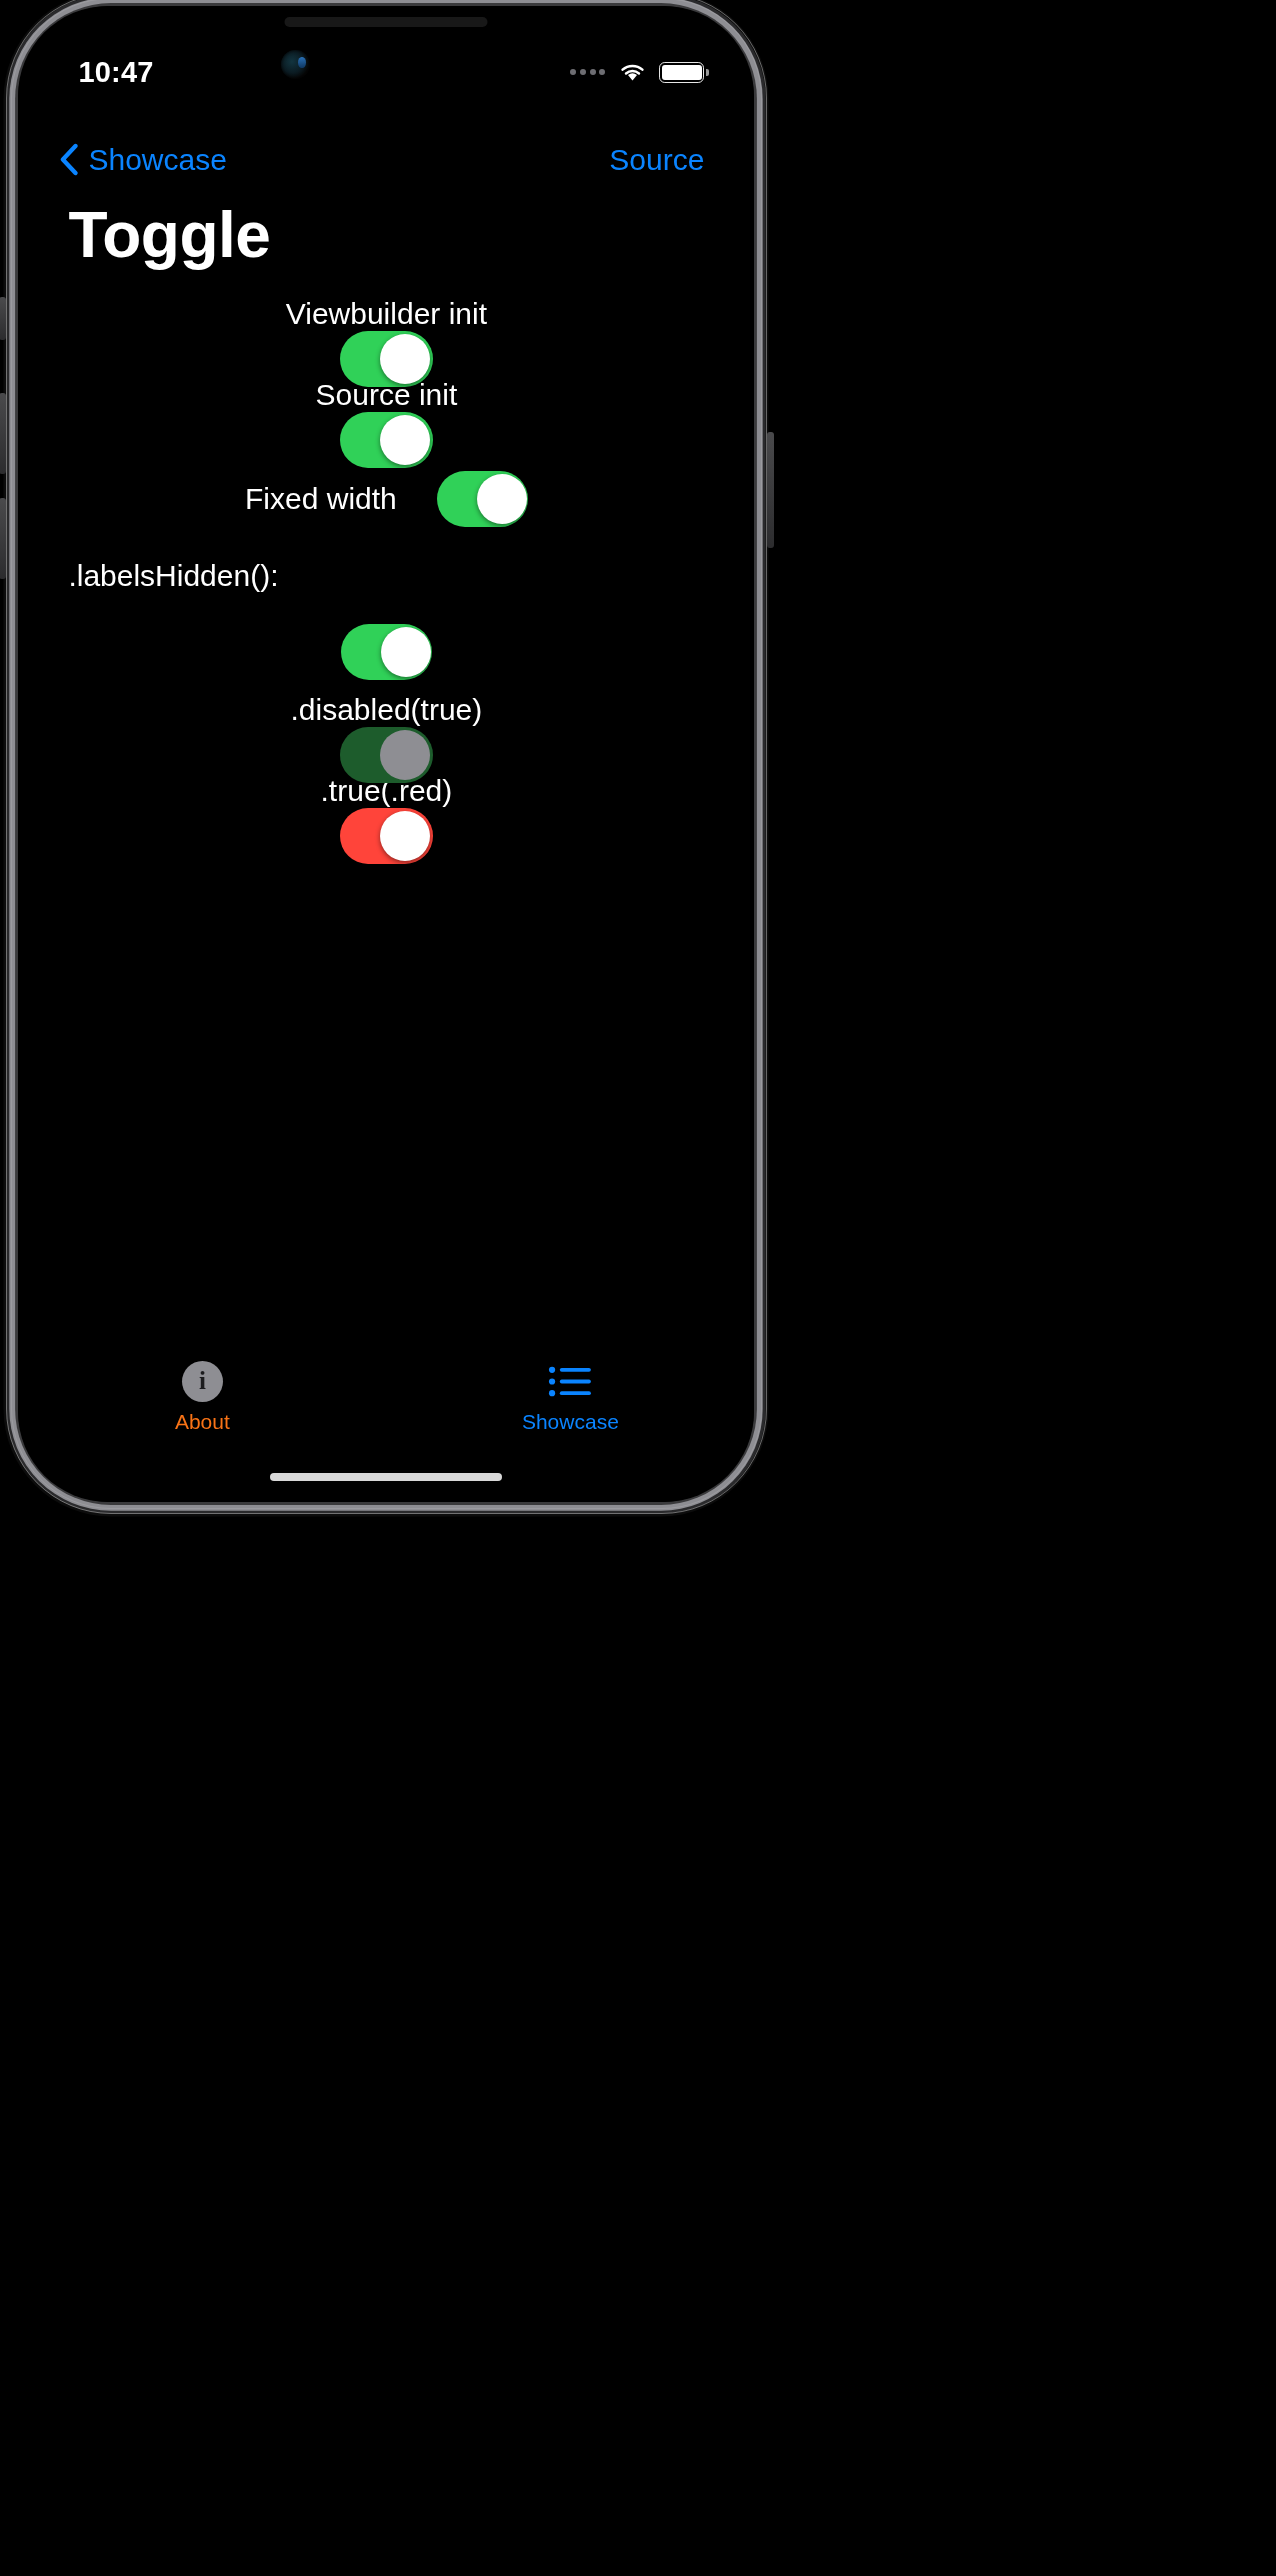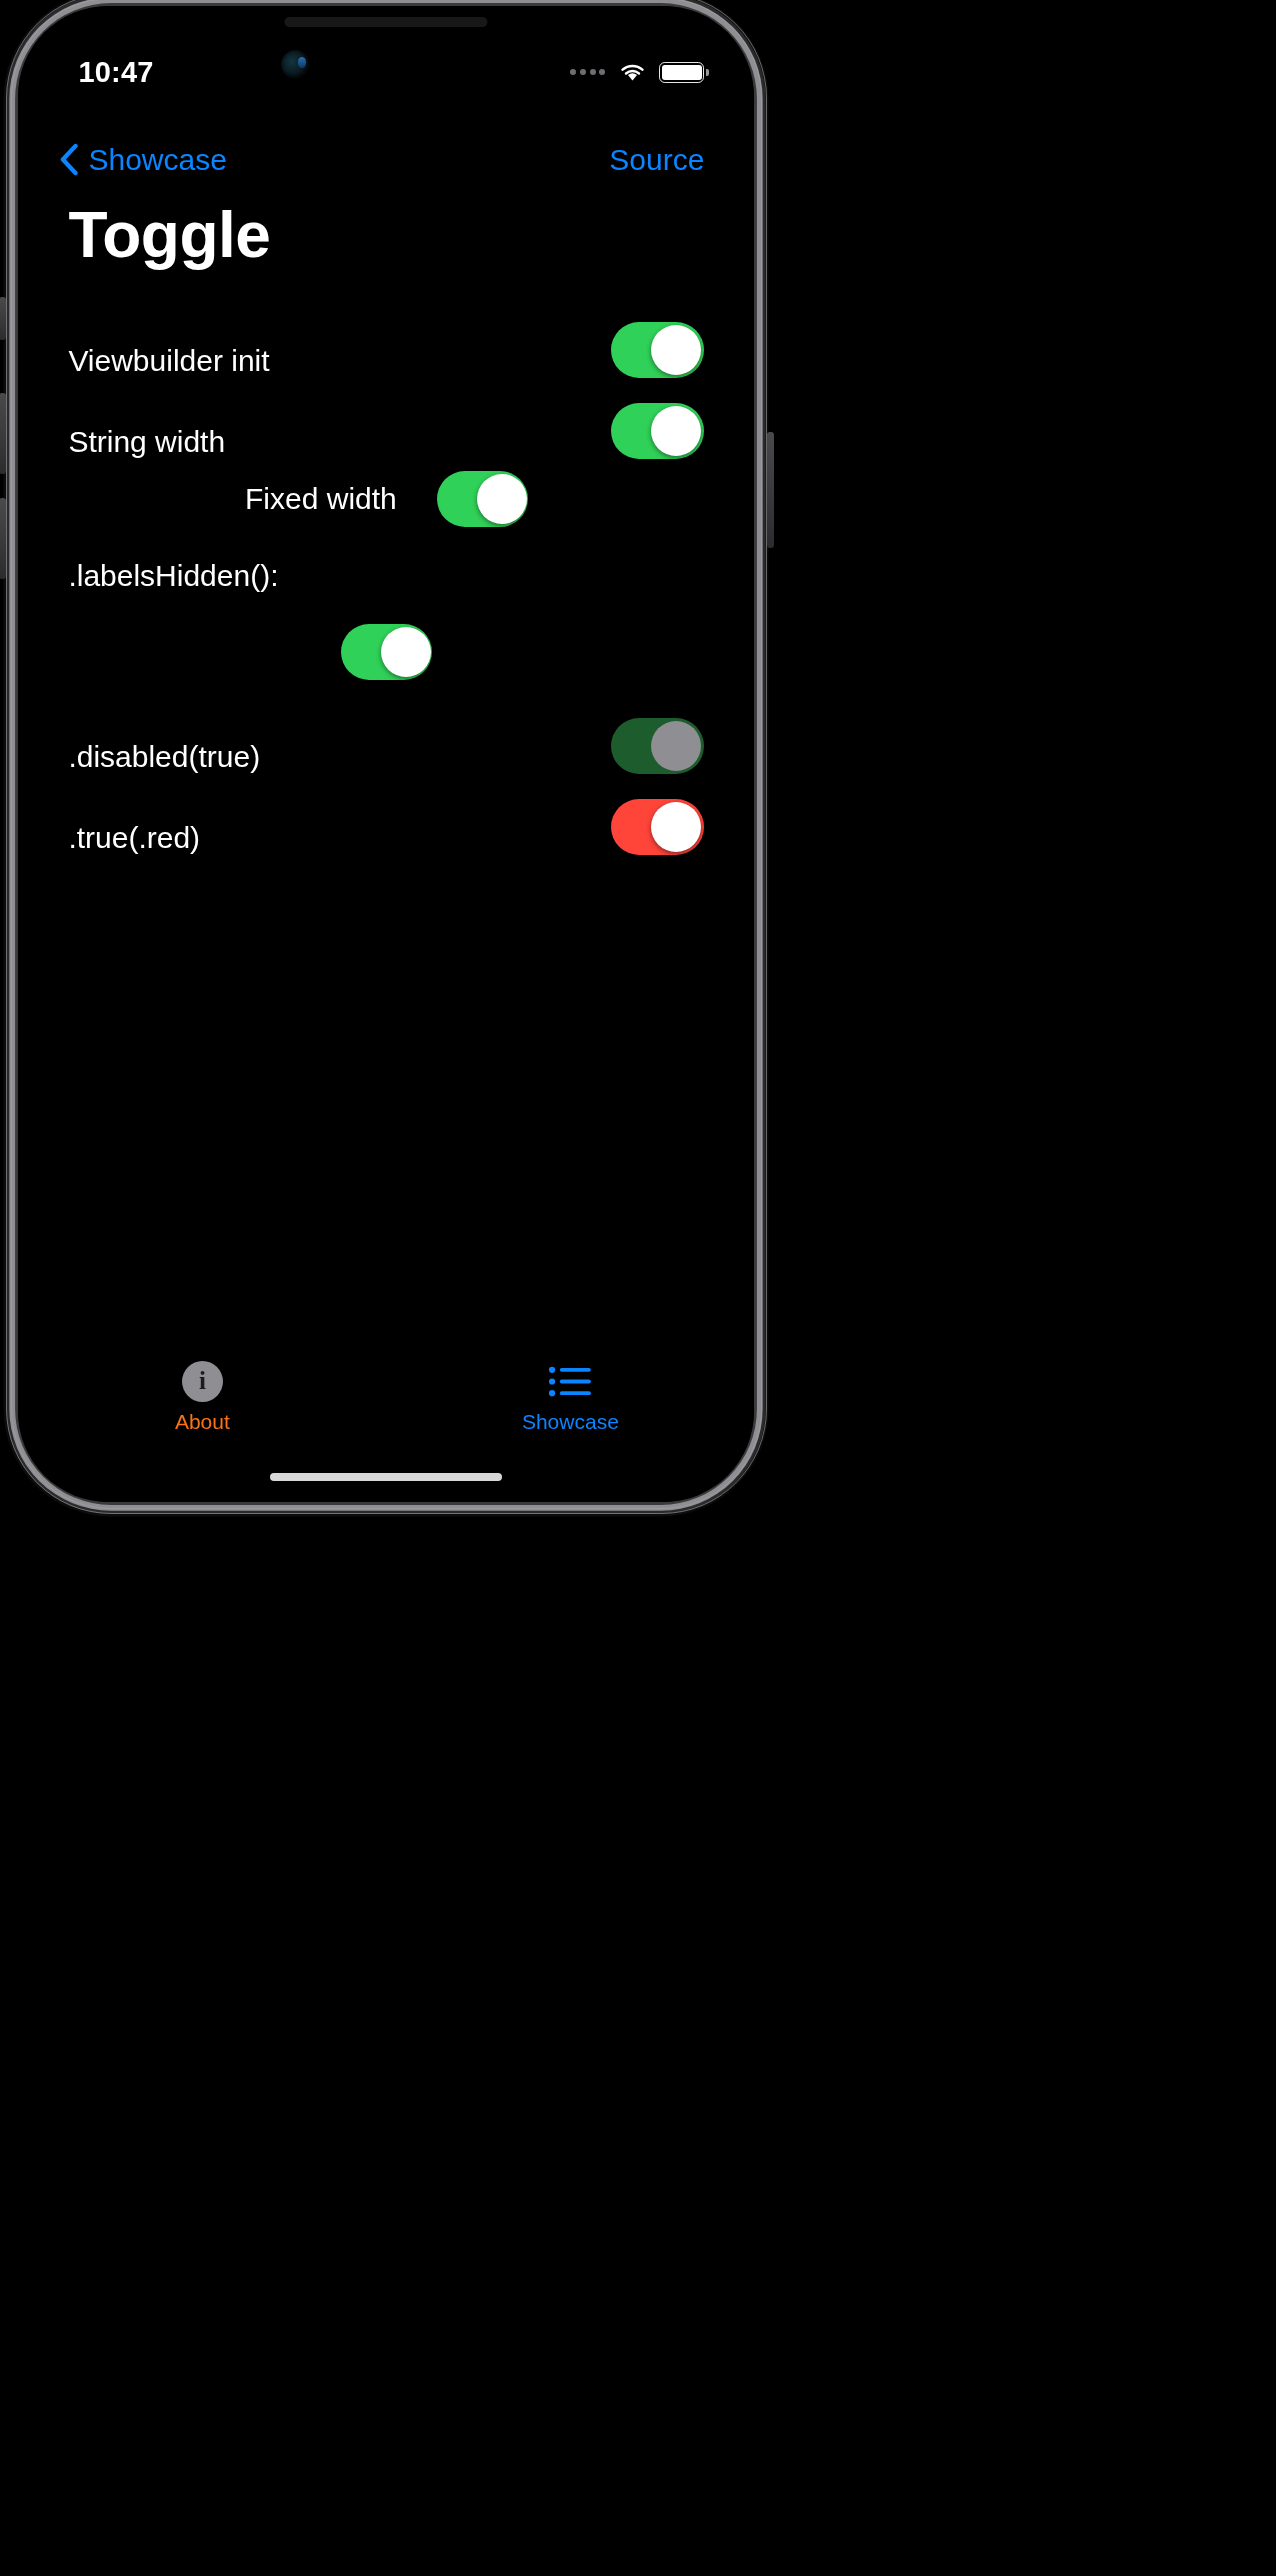--- a/index.html
+++ b/index.html
@@ -201,23 +201,24 @@
   .content {
     position: absolute;
     left: 0;
     top: 291px;
     width: 100%;
     padding: 0 50px;
   }
 
   .row {
     display: flex;
-    align-items: flex-end;
+    align-items: center;
     justify-content: space-between;
     height: 81px;
+    flex-direction: column;
   }
   .row-label {
     font-size: 30px;
     color: #fff;
     white-space: nowrap;
   }
   .row-label.red { color: #ff443a; }
 
   .row-centered {
     display: flex;
@@ -371,21 +372,21 @@
       <div class="content">
 
         <div class="row">
           <span class="row-label">Viewbuilder init</span>
           <span class="switch">
               <span class="knob"></span>
             </span>
         </div>
 
         <div class="row">
-          <span class="row-label">String width</span>
+          <span class="row-label">Source init</span>
           <span class="switch">
               <span class="knob"></span>
             </span>
         </div>
 
         <div class="row-centered">
           <span class="row-label">Fixed width</span>
           <span class="switch compact">
               <span class="knob"></span>
             </span>

